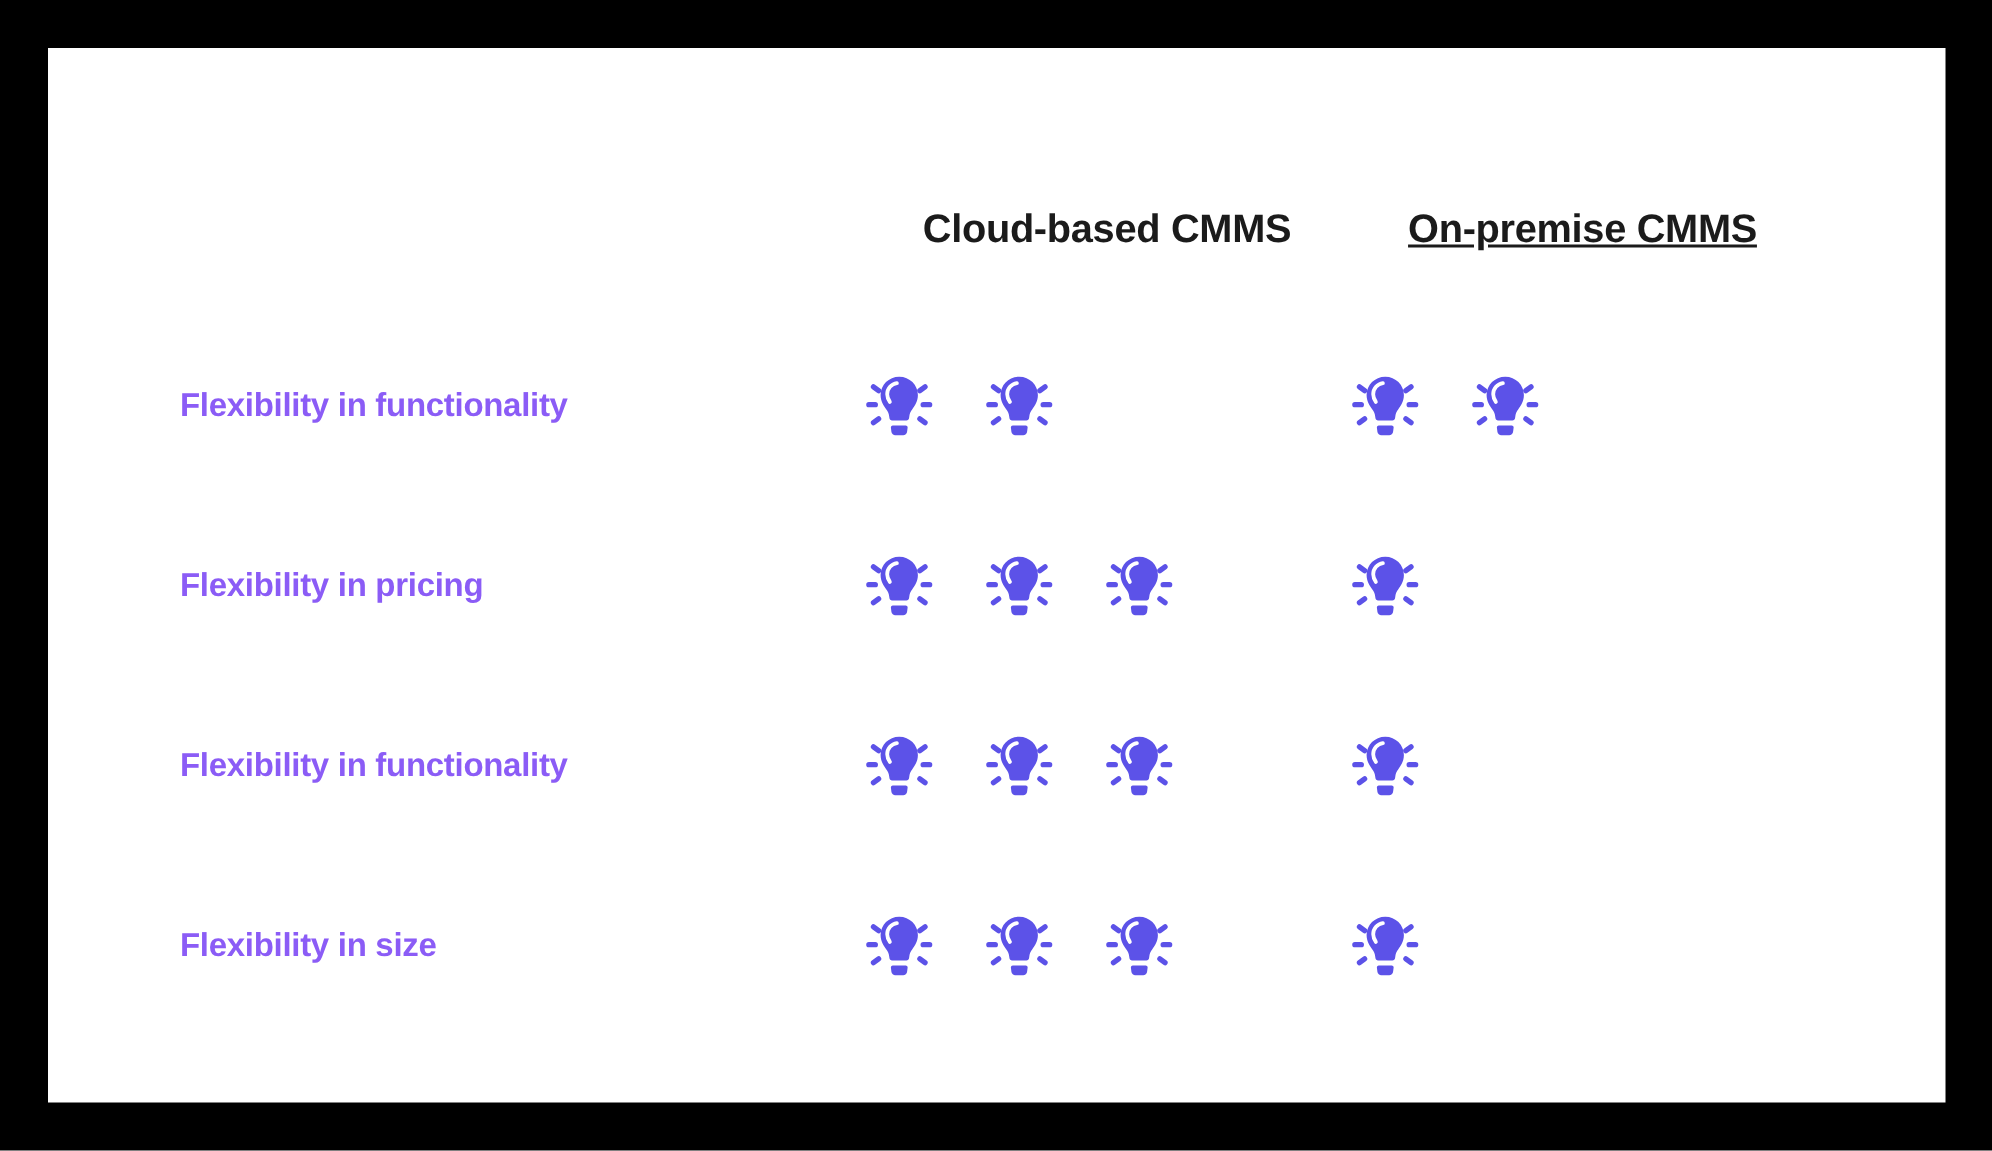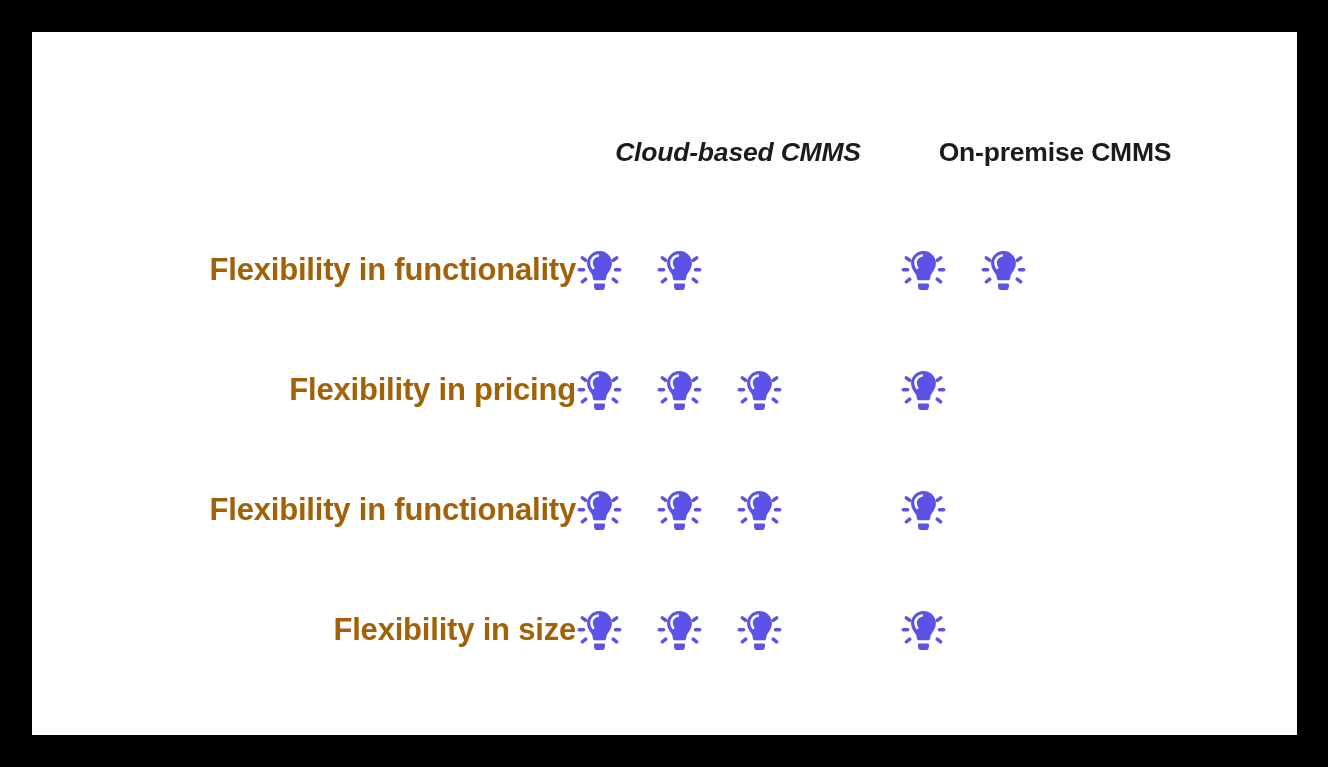--- a/index.html
+++ b/index.html
@@ -40,44 +40,44 @@
 
   #comparison-table td,
   #comparison-table th {
     padding: 0;
     margin: 0;
     vertical-align: middle;
     border: 0;
   }
 
   
-  .col-cloud  { border-left: 1.5px solid #ededed; font-style: italic; }
-  .col-onprem { border-left: 1.5px solid #ededed; }
+  .col-cloud  { border-left: 1.5px solid #ededed; }
+  .col-onprem { border-left: 1.5px solid #ededed; text-decoration: underline; }
 
   
   thead th { height: 115px; }
   tbody tr { height: 120px; }
   tbody tr td { border-top: 1.5px solid #ededed; }
 
   .head-label {
     font-size: 26.5px;
     font-weight: bold;
     color: #1b1b1b;
     letter-spacing: -0.2px;
     text-align: center;
     padding-top: 8px;
   }
   .head-blank { }
 
   .row-label {
-    font-size: 31px;
+    font-size: 22px;
     font-weight: bold;
-    color: #a16207;
+    color: #8b5cf6;
     letter-spacing: -0.2px;
-    text-align: right;
+    text-align: left;
     white-space: nowrap;
   }
 
   .rating-cell {
     text-align: left;
     padding-left: 48px;
   }
 
   .bulb-row {
     display: flex;

